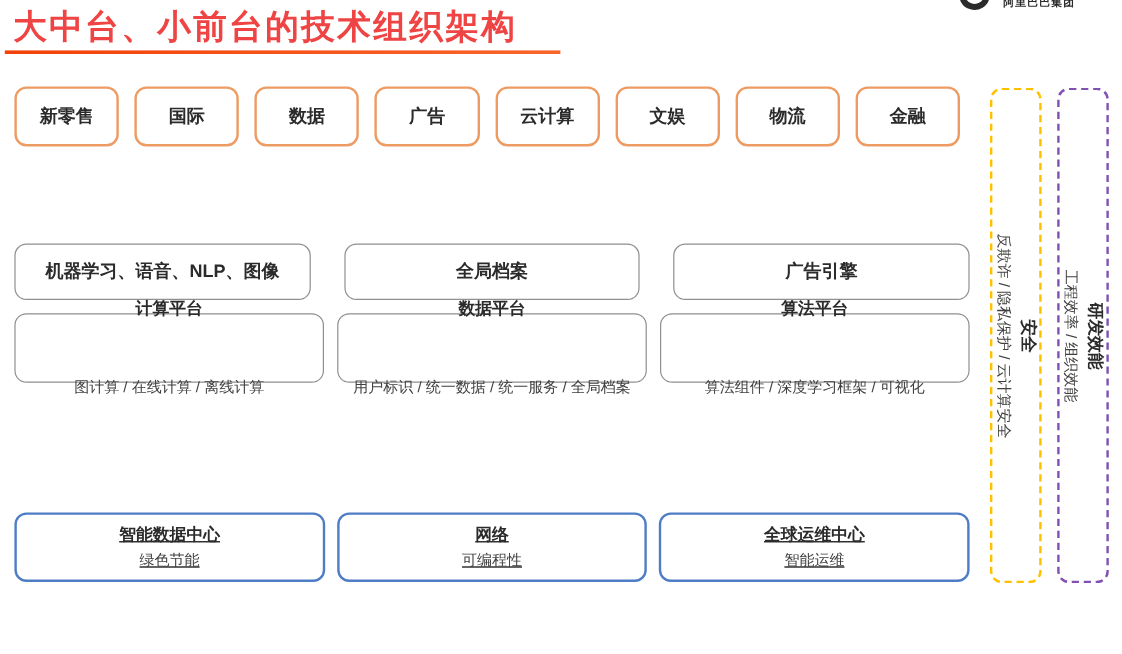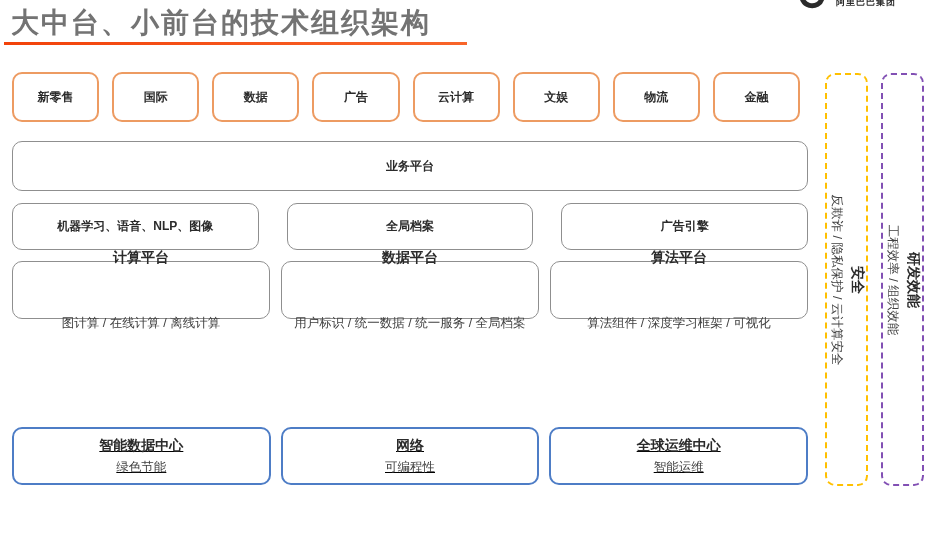--- a/index.html
+++ b/index.html
@@ -1,31 +1,31 @@
 <!DOCTYPE html>
 <html><head>
 <meta charset="utf-8">
 <style>
   html,body{margin:0;padding:0;background:#fff;}
   body{font-family:"Liberation Sans","DejaVu Sans",sans-serif;}
   .slide{position:relative;width:935px;height:545px;background:#ffffff;overflow:hidden;}
 
   .page-title{position:absolute;left:11px;top:4px;font-size:28px;font-weight:700;
-    color:#737373;letter-spacing:2px;white-space:nowrap;}
+    color:#ef4444;letter-spacing:2px;white-space:nowrap;}
   .title-underline{position:absolute;left:4px;top:42px;width:463px;height:3px;
     background:linear-gradient(to right,#f2420a,#f8652a);}
 
   .logo{position:absolute;top:0;right:4px;width:132px;height:10px;overflow:hidden;}
   .logo-inner{display:flex;align-items:flex-end;gap:7px;transform:translateY(-13px);}
   .logo-text{font-size:9px;font-weight:700;color:#2b2b2b;letter-spacing:1px;white-space:nowrap;}
 
   .row{position:absolute;display:flex;}
   .box{flex:1;background:#fff;border-radius:10px;display:flex;flex-direction:column;
     align-items:center;justify-content:center;gap:4px;box-sizing:border-box;padding:2px 6px;}
-  .box-label{font-size:12px;font-weight:700;color:#2b2b2b;white-space:nowrap;}
+  .box-label{font-size:15px;font-weight:700;color:#2b2b2b;white-space:nowrap;}
   .box-title{font-size:14px;font-weight:700;color:#2b2b2b;white-space:nowrap;}
   .box-sub{font-size:12.5px;color:#404040;text-align:center;line-height:1.3;}
   .nowrap{white-space:nowrap;margin-top:44px;}
 
   .orange{border:2px solid #ed9b62;}
   .grayb{border:1.6px solid #8f8f8f;}
   .greenb{border:2px solid #7cbe58;}
   .blueb{border:2px solid #4e7dc6;text-decoration:underline;}
 
   .row-front{left:12px;top:72px;width:788px;height:50px;gap:13px;}
@@ -81,23 +81,20 @@
         <span class="box-label">文娱</span>
       </div>
     <div class="box orange">
         <span class="box-label">物流</span>
       </div>
     <div class="box orange">
         <span class="box-label">金融</span>
       </div>
   </div>
 
-  <div class="box grayb wide-box">
-    <span class="box-label">业务平台</span>
-  </div>
 
   <div class="row row-engines">
     <div class="box grayb">
         <span class="box-label">机器学习、语音、NLP、图像</span>
       </div>
     <div class="box grayb">
         <span class="box-label">全局档案</span>
       </div>
     <div class="box grayb">
         <span class="box-label">广告引擎</span>

